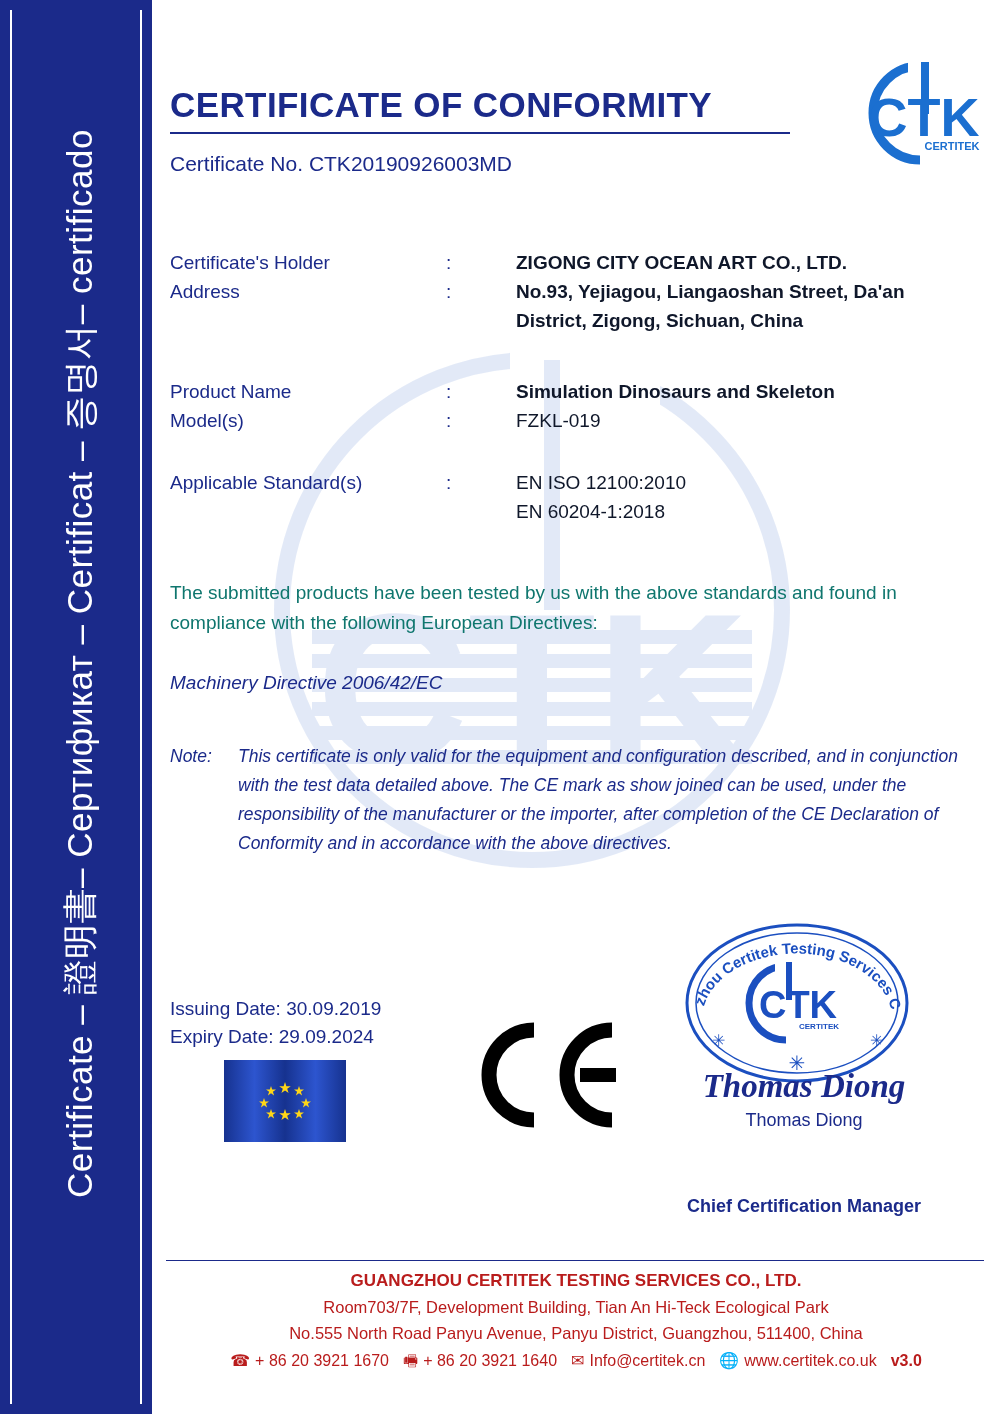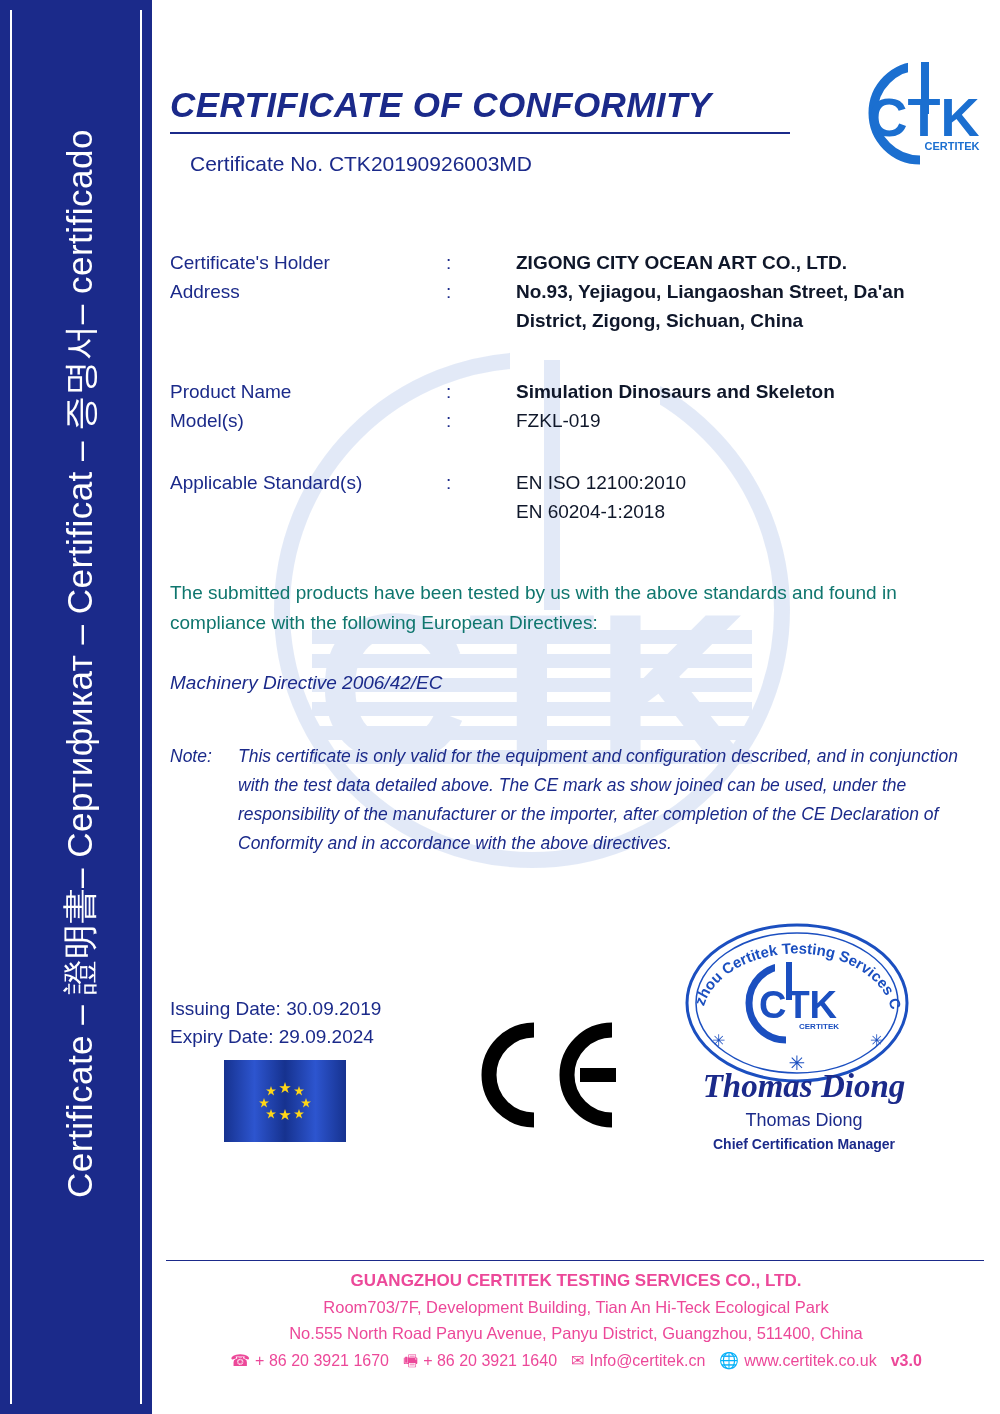--- a/index.html
+++ b/index.html
@@ -77,33 +77,31 @@
     left: 18px;
     top: 85px;
     width: 810px;
   }
   .title {
     color: #1b2a8a;
     font-size: 35px;
     font-weight: bold;
     letter-spacing: 0.4px;
     margin: 0;
-    font-style: italic;
   }
   .title-rule {
     margin-top: 7px;
     width: 620px;
     height: 2px;
     background: #1b2a8a;
   }
   .cert-no {
     margin-top: 18px;
     color: #1b2a8a;
     font-size: 21px;
-    margin-left: 20px;
   }
   .ctk-logo-top {
     position: absolute;
     right: -8px;
     top: -27px;
     width: 140px;
     height: 110px;
   }
 
   
@@ -230,44 +228,44 @@
     left: 532px;
     top: 1110px;
     width: 240px;
     text-align: center;
     color: #1b2a8a;
     font-size: 18px;
   }
   .signer-title {
     position: absolute;
     left: 512px;
-    top: 1136px;
+    top: 1196px;
     width: 280px;
     text-align: center;
     color: #1b2a8a;
-    font-size: 14px;
+    font-size: 18px;
     font-weight: bold;
   }
 
   
   .footer-rule {
     position: absolute;
     left: 14px;
     top: 1260px;
     width: 818px;
     height: 1px;
     background: #1b2a8a;
   }
   .footer {
     position: absolute;
     left: 0;
     top: 1268px;
     width: 848px;
     text-align: center;
-    color: #ec4899;
+    color: #b91c1c;
     font-size: 16.5px;
     line-height: 26px;
   }
   .footer .f-company { font-weight: bold; font-size: 17px; }
   .footer .f-contact {
     margin-top: 2px;
     display: flex;
     justify-content: center;
     align-items: center;
     gap: 14px;

